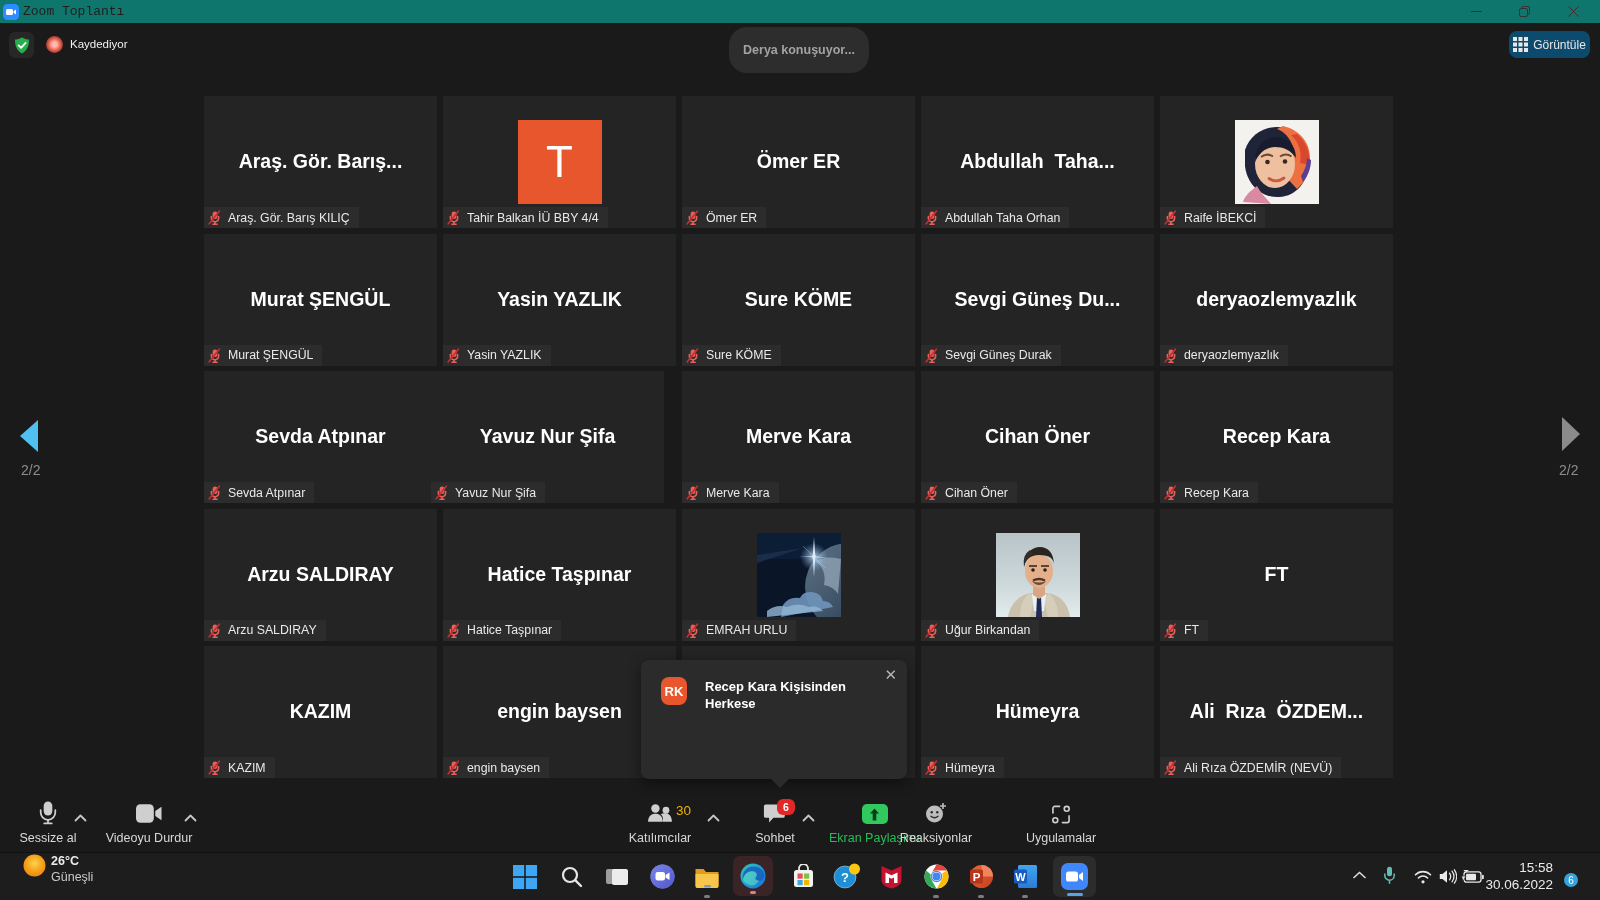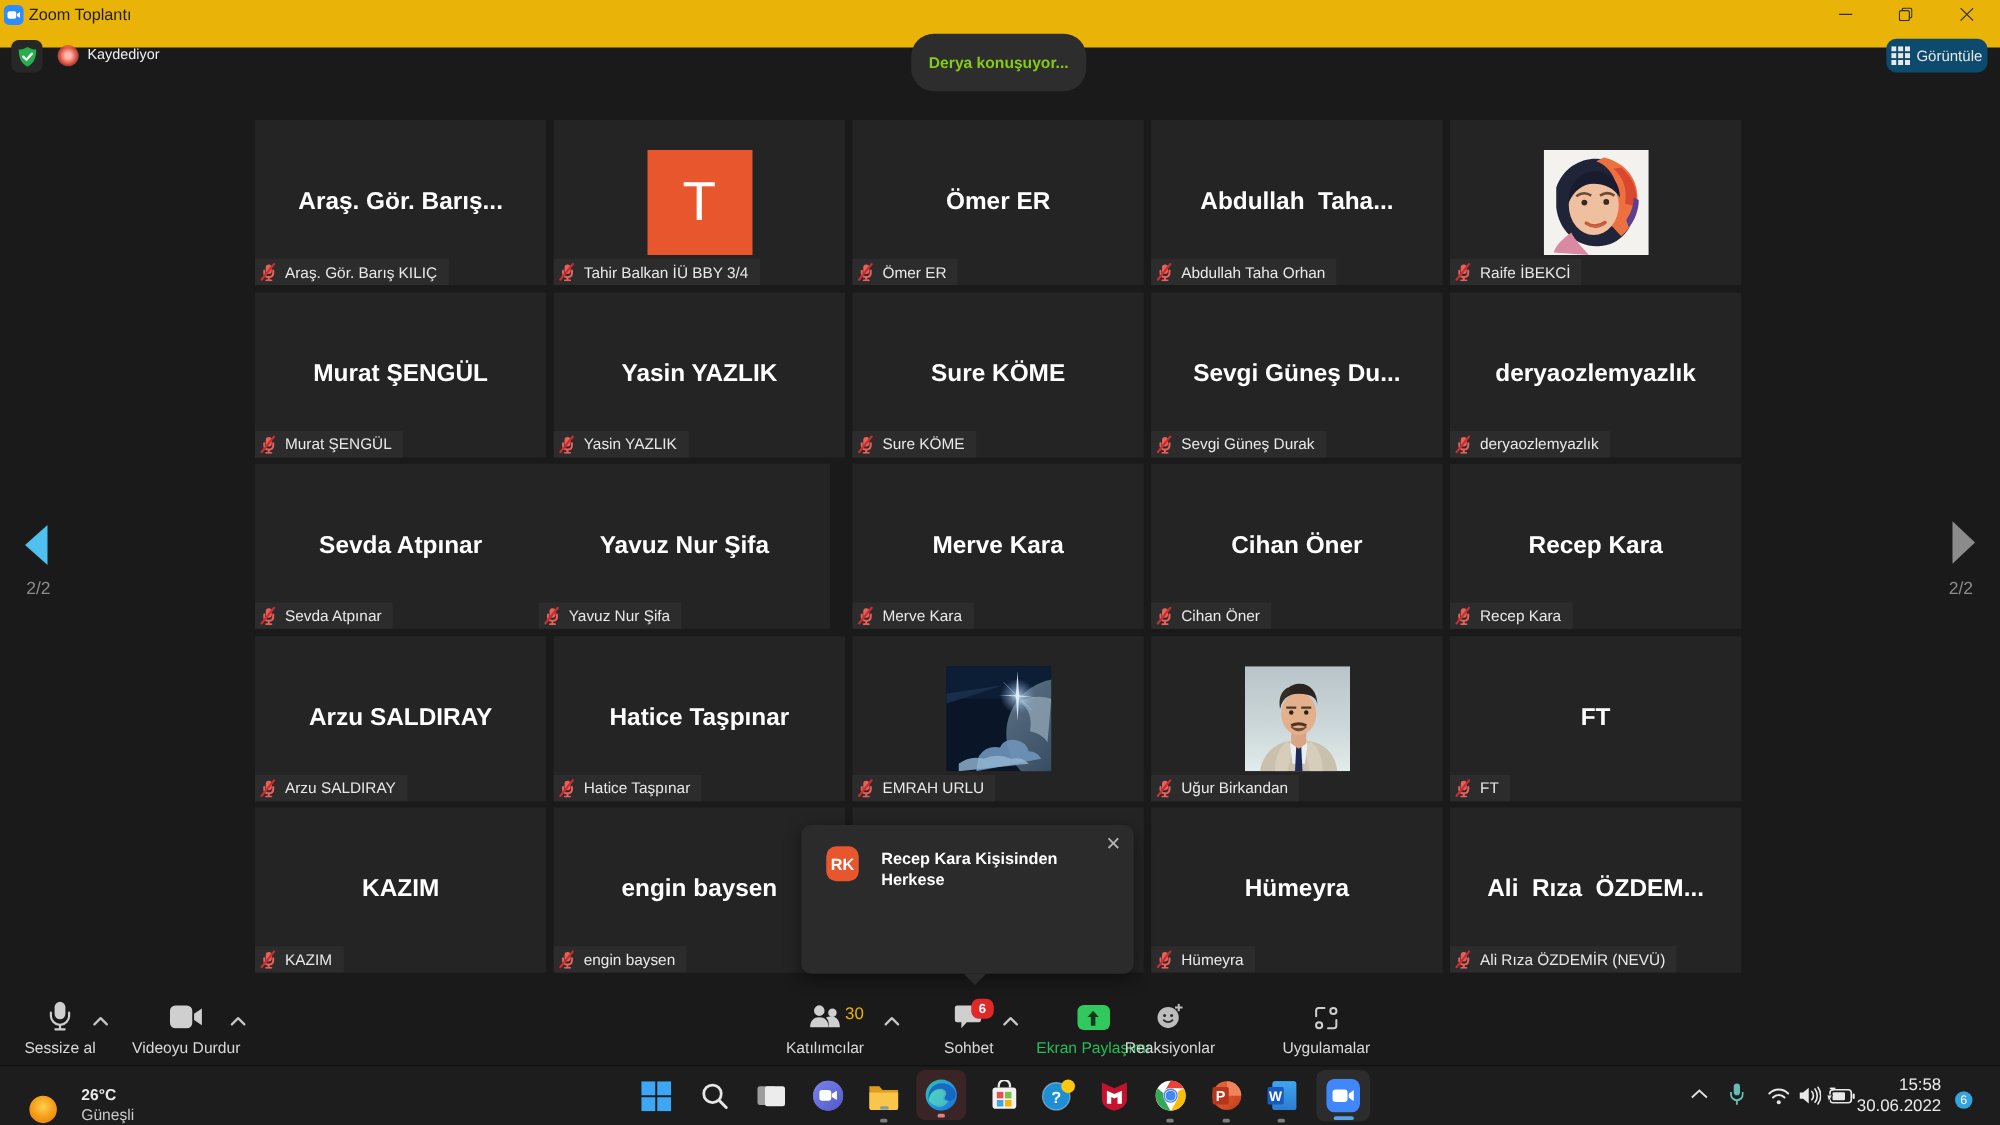--- a/index.html
+++ b/index.html
@@ -1,29 +1,29 @@
 <!DOCTYPE html>
 <html lang="tr"><head>
 <meta charset="utf-8">
 <title>Zoom Toplantı</title>
 <style>
 * { margin:0; padding:0; box-sizing:border-box; }
 html,body { width:1600px; height:900px; overflow:hidden; }
 body { font-family:"Liberation Sans", sans-serif; background:#1a1a1a; position:relative; }
 
-.titlebar { position:absolute; left:0; top:0; width:1600px; height:38px; background:#eab308; }
+.titlebar { position:absolute; left:0; top:0; width:1600px; height:23px; background:#0f766e;font-family:Liberation Mono, monospace; }
 .titlebar .zicon { position:absolute; left:3px; top:4px; }
 .titlebar .ttext { position:absolute; left:23px; top:4px; font-size:13px; color:#1f1f1f; }
 .wctl { position:absolute; top:0; height:23px; width:46px; display:flex; align-items:center; justify-content:center; color:#444; }
 
 .hdr-shield { position:absolute; left:9px; top:32px; width:25px; height:26px; background:#272727; border-radius:6px; display:flex; align-items:center; justify-content:center; }
 .rec-dot { position:absolute; left:46px; top:36px; width:17px; height:17px; border-radius:50%;
   background:radial-gradient(circle at 50% 50%, #ffb9ae 0 20%, #ef6a5a 45%, rgba(214,74,60,.75) 68%, rgba(200,62,50,.25) 85%, rgba(200,62,50,0) 100%);}
 .rec-txt { position:absolute; left:70px; top:38px; font-size:11.5px; color:#f0f0f0; }
-.speaktip { position:absolute; left:729px; top:27px; width:140px; height:46px; background:#2e2d2d; border-radius:18px; display:flex; align-items:center; justify-content:center; color:#84cc16; font-weight:bold; font-size:12.5px; }
+.speaktip { position:absolute; left:729px; top:27px; width:140px; height:46px; background:#2e2d2d; border-radius:18px; display:flex; align-items:center; justify-content:center; color:#a3a3a3; font-weight:bold; font-size:12.5px; }
 .viewbtn { position:absolute; left:1509px; top:31px; width:81px; height:27px; background:#0c4a6e; border-radius:8px; display:flex; align-items:center; justify-content:center; gap:5px; color:#e8e8e8; font-size:12px; }
 
 .tile { position:absolute; width:233px; height:132px; background:#242424; }
 .cname { position:absolute; left:0; right:0; top:50%; transform:translateY(-52%); text-align:center; color:#fff; font-weight:bold; font-size:19.5px; white-space:pre; }
 .av { position:absolute; left:50%; top:50%; transform:translate(-50%,-50%); }
 .avT { width:84px; height:84px; background:#e8562d; color:#fff; font-size:44px; display:flex; align-items:center; justify-content:center; }
 .lbl { position:absolute; left:0; bottom:0; height:21px; background:#2c2c2c; display:flex; align-items:center; padding:0 9px 0 4px; gap:6px;margin-top:40px; }
 .lbl span { color:#e9e9e9; font-size:12.3px; white-space:nowrap; }
 .lbl svg { flex:0 0 auto; }
 
@@ -41,21 +41,21 @@
 .tb { position:absolute; left:0; top:786px; width:1600px; height:66px; }
 .tbtn { position:absolute; top:0; height:66px; text-align:center; color:#d9d9d9; font-size:12.5px; }
 .tbtn .lab { position:absolute; left:50%; transform:translateX(-50%); top:45px; white-space:nowrap; }
 .caret { position:absolute; top:22px; }
 .badge30 { position:absolute; color:#eab308; font-size:13.5px; }
 .badge6 { position:absolute; width:18px; height:16px; background:#e02828; border-radius:6px; color:#fff; font-size:10.5px; font-weight:bold; line-height:16px; text-align:center; }
 .sharebox { width:26px; height:20px; background:#31c95e; border-radius:5px; display:flex; align-items:center; justify-content:center; }
 
 .taskbar { position:absolute; left:0; top:852px; width:1600px; height:48px; background:#1d1d1d; border-top:1px solid #101010; }
 .wicon { position:absolute; top:0; width:40px; height:47px; display:flex; align-items:center; justify-content:center; }
-.weather { position:absolute; left:22px; top:0; height:47px; display:flex; align-items:flex-end; gap:18px; }
+.weather { position:absolute; left:22px; top:0; height:47px; display:flex; align-items:flex-start; gap:4px; }
 .weather .wt { color:#eaeaea; font-size:12.5px; line-height:16px; }
 .clock { position:absolute; right:47px; top:7px; text-align:right; color:#eaeaea; font-size:13.5px; line-height:16.5px; }
 .noti { position:absolute; left:1564px; top:20px; width:14px; height:14px; background:#35a3dc; border-radius:50%; color:#fff; font-size:10px; display:flex; align-items:center; justify-content:center; }
 .dash { position:absolute; bottom:2.5px; left:50%; transform:translateX(-50%); width:6px; height:3px; border-radius:2px; background:#7d7d7d; }
 </style>
 </head>
 <body>
 
 <div class="titlebar">
   <svg class="zicon" width="16" height="16" viewBox="0 0 16 16">
@@ -119,21 +119,21 @@
 <div class="tile" style="left:443px;top:96px;">
     <div class="av avT">T</div>
     <div class="lbl">
       <svg width="14" height="15" viewBox="0 0 14 15">
         <g fill="#e9605a">
           <rect x="4.6" y="1.5" width="4.8" height="7.6" rx="2.4"></rect>
           <path d="M2.6 6.5a.8.8 0 011.6 0v1.6a2.8 2.8 0 005.6 0V6.5a.8.8 0 011.6 0v1.6a4.4 4.4 0 01-3.6 4.33v1.07h1.3a.75.75 0 010 1.5H4.9a.75.75 0 010-1.5h1.3v-1.07A4.4 4.4 0 012.6 8.1z"></path>
         </g>
         <path d="M1.2 13.8 11.3 1.2" stroke="#c62f2f" stroke-width="1.7" stroke-linecap="round"></path>
       </svg>
-      <span>Tahir Balkan İÜ BBY 3/4</span>
+      <span>Tahir Balkan İÜ BBY 4/4</span>
     </div>
   </div>
 <div class="tile" style="left:682px;top:96px;">
     <div class="cname">Ömer ER</div>
     <div class="lbl">
       <svg width="14" height="15" viewBox="0 0 14 15">
         <g fill="#e9605a">
           <rect x="4.6" y="1.5" width="4.8" height="7.6" rx="2.4"></rect>
           <path d="M2.6 6.5a.8.8 0 011.6 0v1.6a2.8 2.8 0 005.6 0V6.5a.8.8 0 011.6 0v1.6a4.4 4.4 0 01-3.6 4.33v1.07h1.3a.75.75 0 010 1.5H4.9a.75.75 0 010-1.5h1.3v-1.07A4.4 4.4 0 012.6 8.1z"></path>
         </g>

